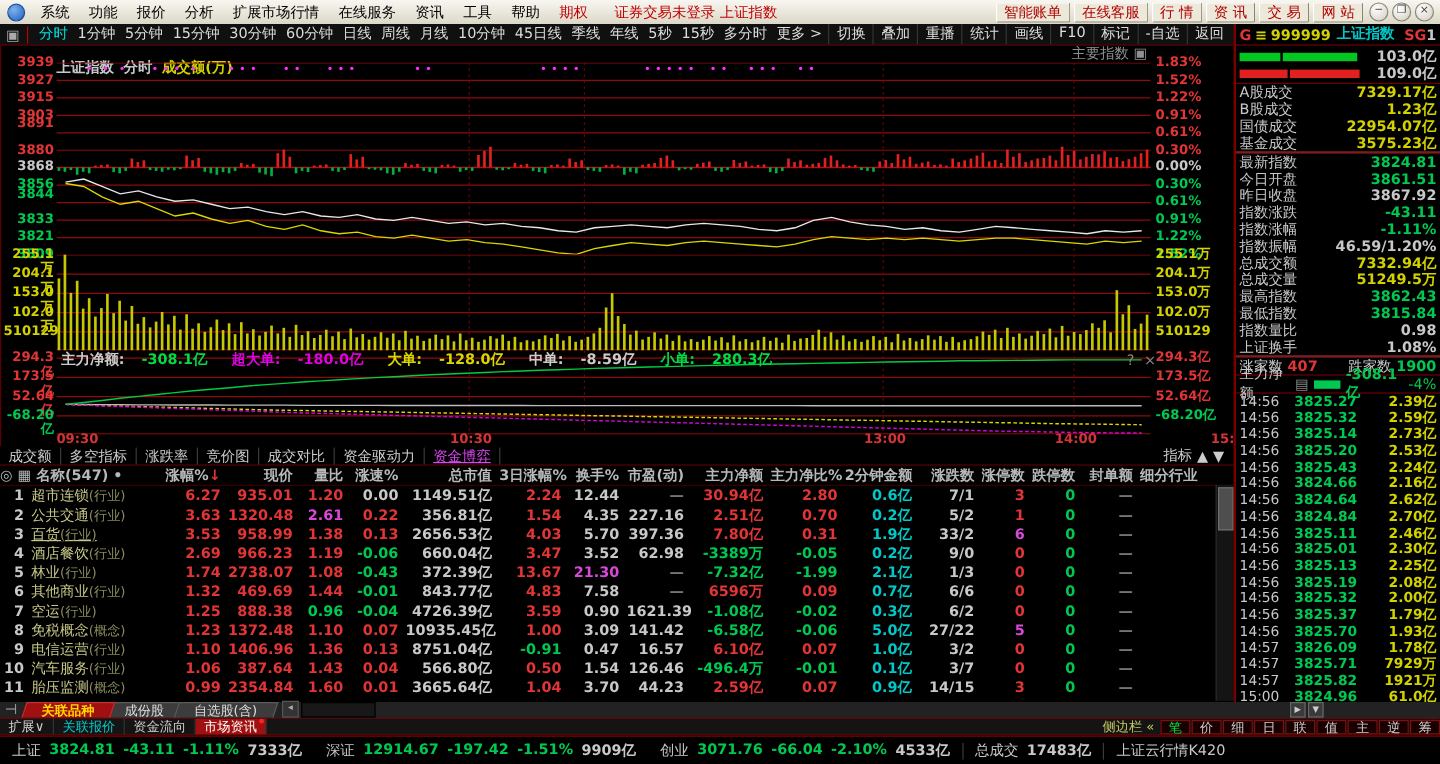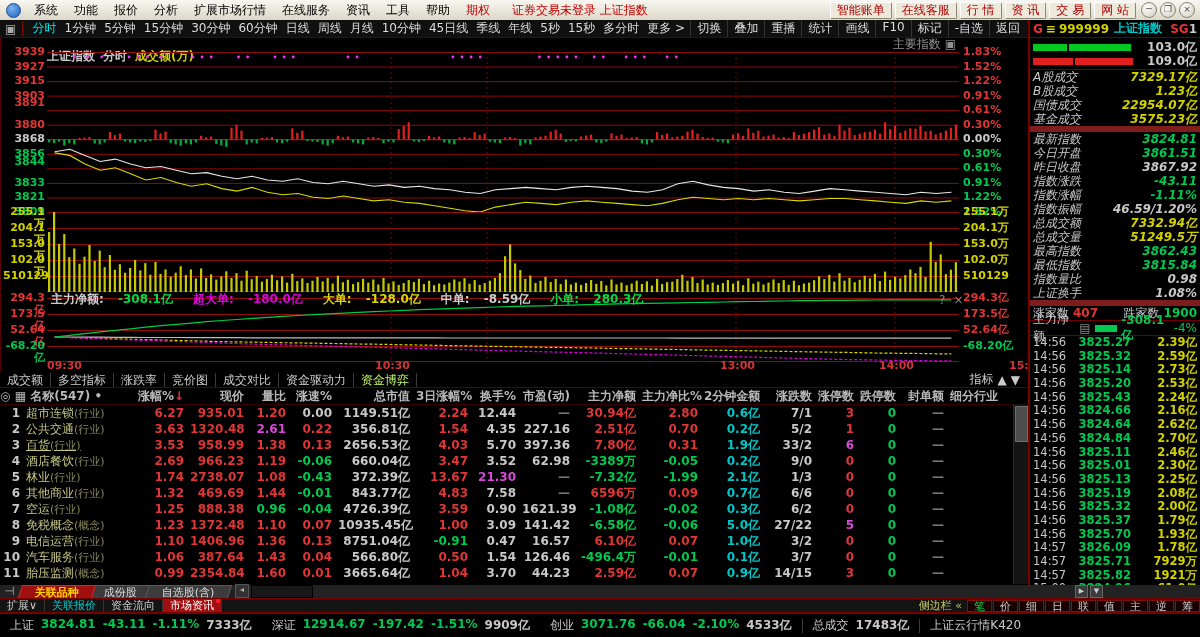--- a/index.html
+++ b/index.html
@@ -37,21 +37,21 @@
   .xlab{position:absolute;top:322px;height:11px;line-height:11px;color:#D23535;font-weight:bold;font-size:11px;white-space:nowrap;}
   #flow-legend{position:absolute;left:50px;top:255px;height:12px;line-height:12px;white-space:nowrap;font-weight:bold;}
   #flow-legend span{margin-right:10px;}
   #pane-ctl{position:absolute;left:930px;top:255px;color:#888;}
   .c-r{color:#E23535;} .c-g{color:#00C850;} .c-w{color:#C8C8C8;} .c-y{color:#D2D200;}
   .c-c{color:#00C8C8;} .c-p{color:#D948D9;} .c-d{color:#787878;}
   
   #tabsrow{position:absolute;left:0;top:372px;width:1028px;height:16px;background:#000;
     border-bottom:1px solid #5A0000;display:flex;align-items:center;box-sizing:border-box;}
   .itab{padding:0 7px;color:#CCC;border-right:1px solid #3A3A3A;height:14px;line-height:14px;white-space:nowrap;}
-  .itab.active{color:#bef264;}
+  .itab.active{color:#d946ef;text-decoration:underline;}
   .itab-right{margin-left:auto;color:#CCC;padding-right:8px;display:flex;gap:4px;align-items:center;}
   
   #table{position:absolute;left:0;top:388px;width:1028px;height:197px;}
   .thead{display:flex;height:16px;color:#B8B8B8;border-bottom:1px solid #3A0000;align-items:center;font-weight:bold;}
   .hcell{flex:none;text-align:right;padding-right:6px;box-sizing:border-box;white-space:nowrap;overflow:hidden;}
   .trow{display:flex;height:16px;align-items:center;font-weight:bold;}
   .tcell{flex:none;text-align:right;padding-right:6px;box-sizing:border-box;white-space:nowrap;overflow:hidden;}
   .seq{color:#C8C8C8;text-align:right;}
   .nm{text-align:left;color:#C6C687;font-weight:normal;}
   .nm .tag{color:#8A8A5E;font-size:11px;}
@@ -61,21 +61,21 @@
   .main-vdiv{position:absolute;left:1028px;top:20px;width:2px;height:578px;background:#7A0000;}
   #right-panel{position:absolute;left:1030px;top:20px;width:170px;height:578px;background:#000;}
   .p-head{height:18px;display:flex;align-items:center;border-bottom:1px solid #6E0000;padding:0 3px;box-sizing:border-box;font-weight:bold;}
   .p-bars{height:32px;border-bottom:1px solid #6E0000;box-sizing:border-box;padding:2px 3px;}
   .barrow{display:flex;align-items:center;height:14px;}
   .barseg{height:7px;margin-right:2px;}
   .barrow .v{margin-left:auto;font-weight:bold;color:#C8C8C8;}
   .prow{display:flex;height:14px;line-height:14px;padding:0 3px;}
   .prow .lbl{color:#C8C8C8;}
   .prow .val{margin-left:auto;font-weight:bold;}
-  .p-sec{border-bottom:6px solid #7f1d1d;box-sizing:border-box;font-style:italic;}
+  .p-sec{border-bottom:2px solid #7f1d1d;box-sizing:border-box;}
   .advdec{height:15px;display:flex;align-items:center;padding:0 3px;gap:4px;border-bottom:1px solid #6E0000;box-sizing:border-box;}
   .mainnet{height:15px;display:flex;align-items:center;padding:0 3px;gap:4px;border-bottom:1px solid #6E0000;box-sizing:border-box;}
   .mn-bar{width:26px;height:7px;background:#00C850;}
   .tick{display:flex;height:13.7px;line-height:13.7px;padding:0 3px;font-weight:bold;font-size:11.5px;}
   .tick .t{width:36px;color:#C8C8C8;flex:none;font-weight:normal;}
   .tick .p{width:62px;text-align:right;color:#00C850;flex:none;}
   .tick .a{flex:1;text-align:right;color:#D2D200;}
   
   #bottom-tabs{position:absolute;left:0;top:585px;width:1200px;height:14px;background:#222;
     display:flex;align-items:flex-end;border-bottom:1px solid #7A0000;box-sizing:border-box;}

